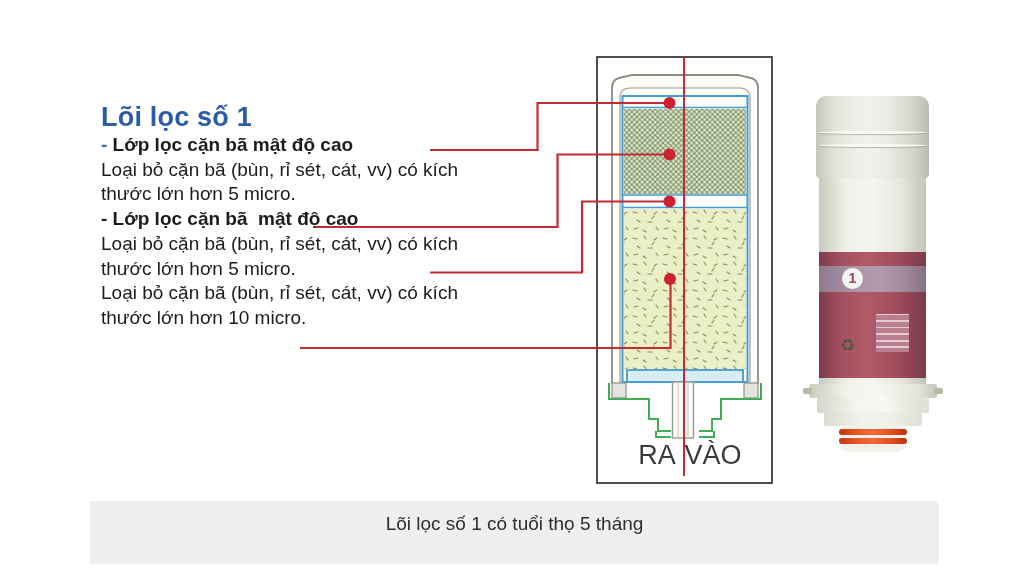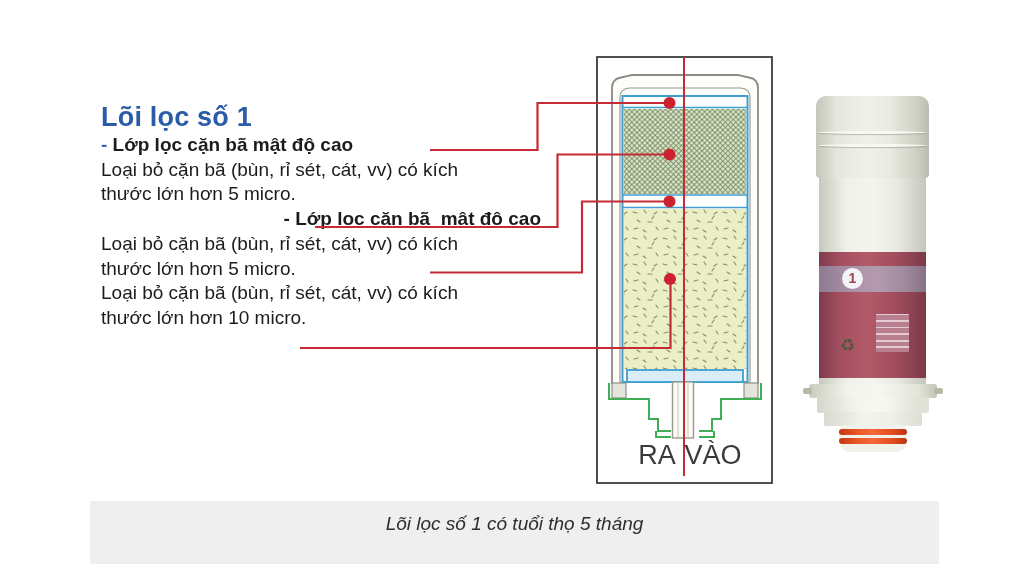--- a/index.html
+++ b/index.html
@@ -11,26 +11,26 @@
   .abs{position:absolute;}
   
   .title{
     left:101px;top:70px;font-size:27px;font-weight:bold;color:#2a5ca8;
     letter-spacing:0.2px;white-space:nowrap;margin-top:32px;
   }
   .info{
     left:101px;top:133px;width:440px;font-size:19px;line-height:24.7px;
     color:#1c1c1c;white-space:nowrap;
   }
-  .info .b{font-weight:bold;text-align:right;}
+  .info .b{font-weight:bold;}
   .info .dash-blue{color:#3b66b0;font-weight:bold;}
   
   .caption-bar{
     left:90px;top:501px;width:849px;height:63px;background:#efefef;
-    text-align:center;line-height:45px;font-size:19px;font-style:italic;color:#2e2e2e;
+    text-align:center;line-height:45px;font-size:19px;color:#2e2e2e;
   }
   
   svg.diag{left:0;top:0;width:1024px;height:576px;pointer-events:none;}
   
   .ph-cap{left:816px;top:96px;width:113px;height:82px;border-radius:10px 10px 4px 4px;
     background:linear-gradient(to right,#c3c6b9,#e4e6dc 18%,#f0f1ea 45%,#e9eae2 65%,#cfd2c5 88%,#b9bcaf);}
   .ph-groove{left:818px;width:109px;height:3px;background:#f7f8f2;border-radius:50%;
     box-shadow:0 1px 1px rgba(90,95,80,.35);}
   .ph-body{left:819px;top:176px;width:107px;height:212px;
     background:linear-gradient(to right,#c6c9bc,#eff0e8 25%,#f4f5ee 50%,#e7e8e0 75%,#c3c6b9);}

